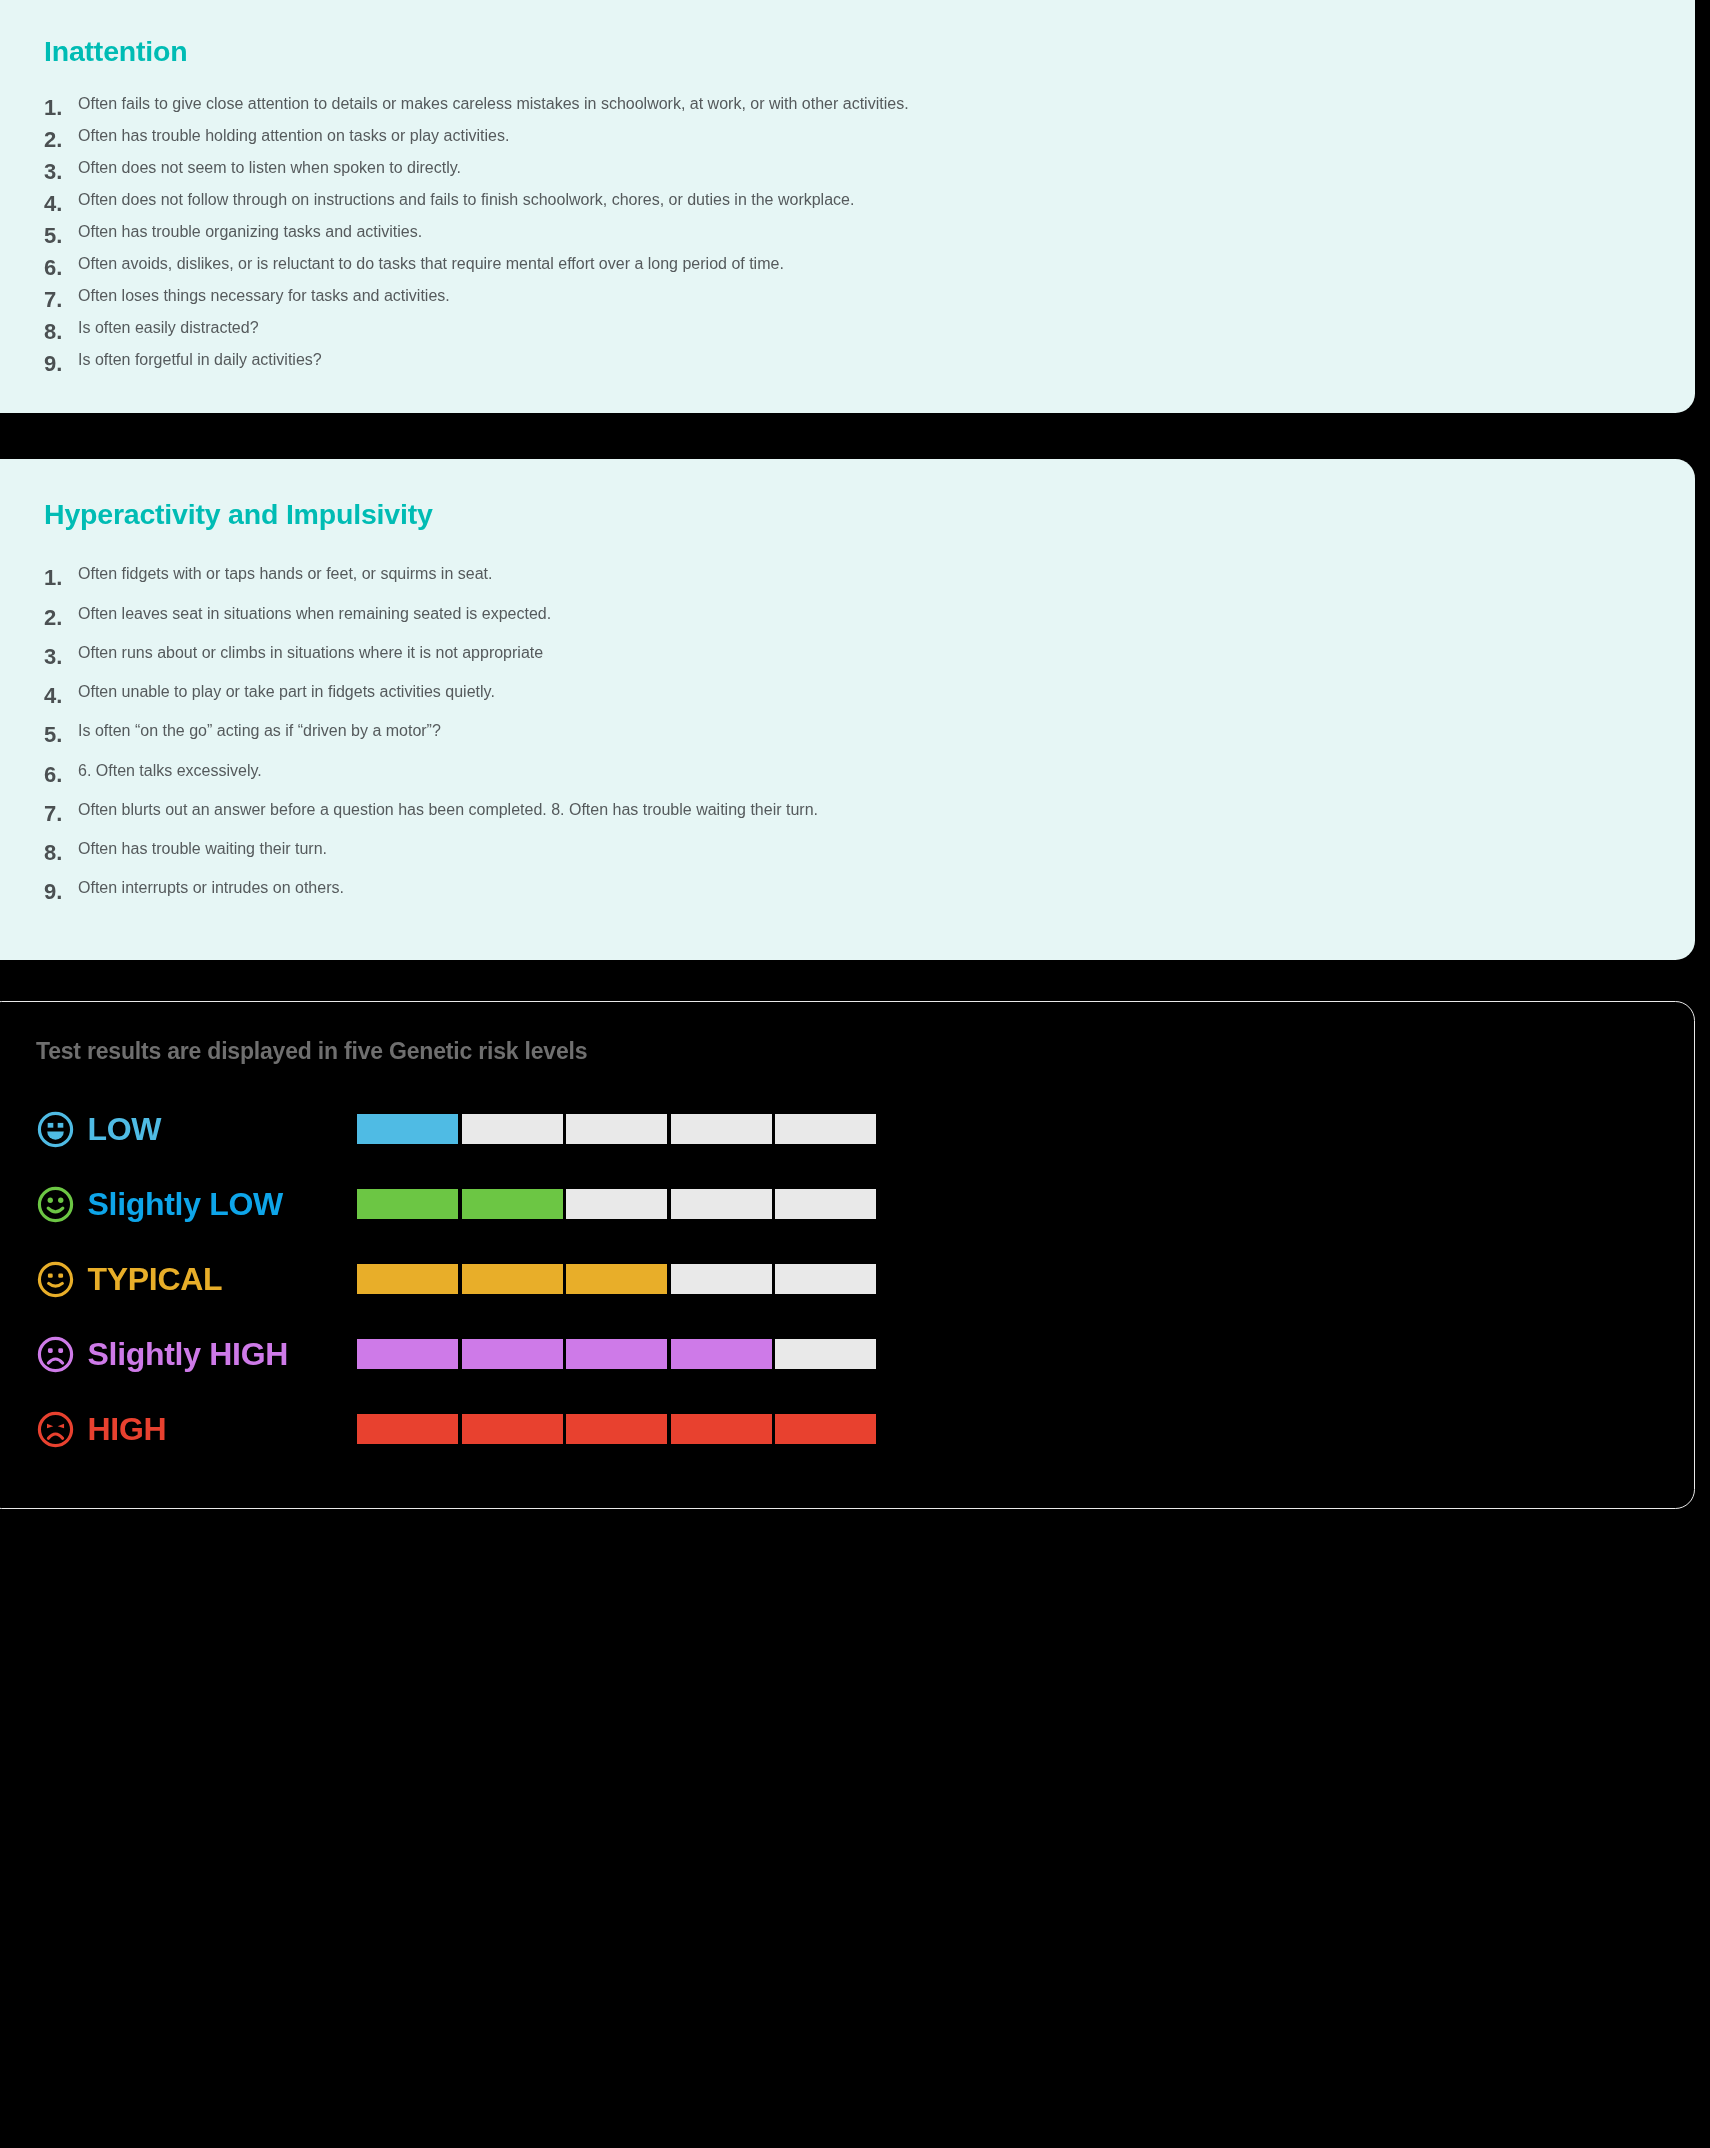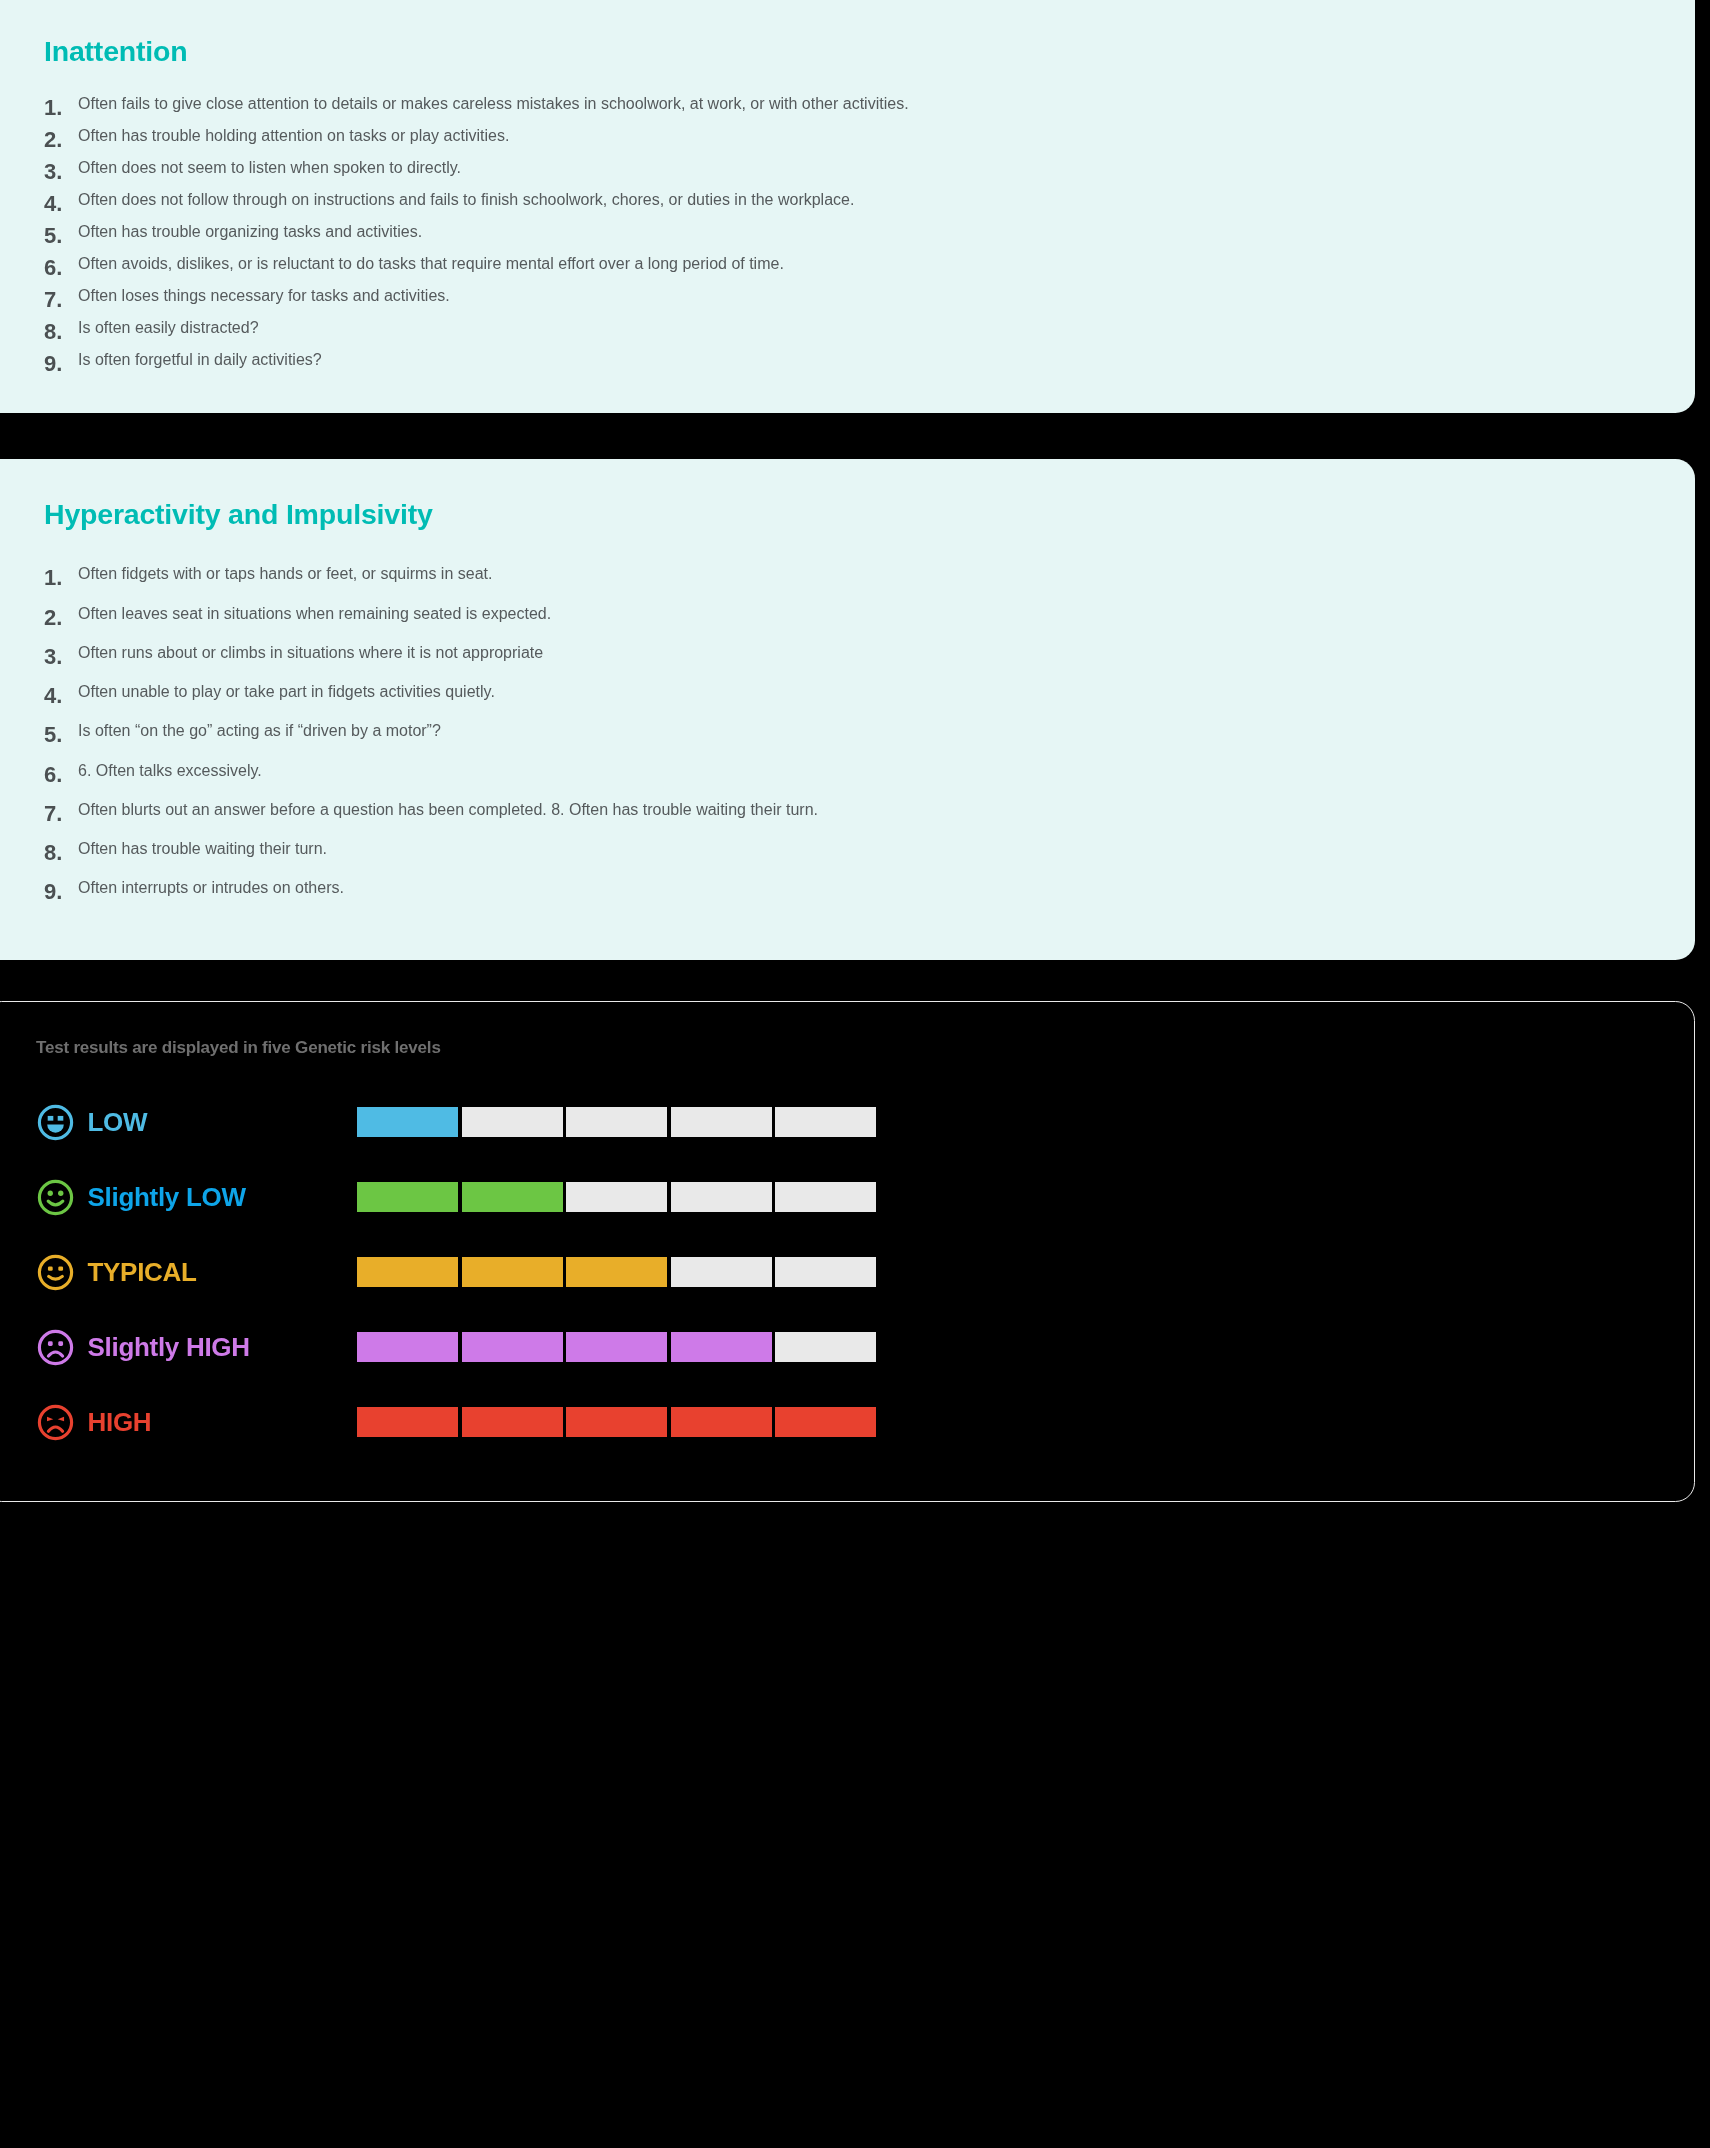--- a/index.html
+++ b/index.html
@@ -85,21 +85,21 @@
     margin-left: -18px;
     margin-top: 41px;
     background: #000000;
     border: 1.8px solid #e9e9e9;
     border-radius: 19.6px;
     padding: 36px 46px 41px 53px;
   }
 
   .legend-heading {
     color: #6f6f6f;
-    font-size: 17px;
+    font-size: 23px;
     font-weight: bold;
     letter-spacing: -0.2px;
     margin-bottom: 27px;
   }
 
   .legend-row {
     display: flex;
     align-items: center;
     height: 75px;
   }
@@ -113,21 +113,21 @@
 
   .face-icon {
     width: 39px;
     height: 39px;
     flex: 0 0 39px;
     display: block;
   }
 
   .legend-name {
     margin-left: 12.5px;
-    font-size: 26px;
+    font-size: 32px;
     font-weight: bold;
     letter-spacing: -0.3px;
     white-space: nowrap;
   }
 
   .seg-track {
     display: flex;
     gap: 3.6px;
   }
 

